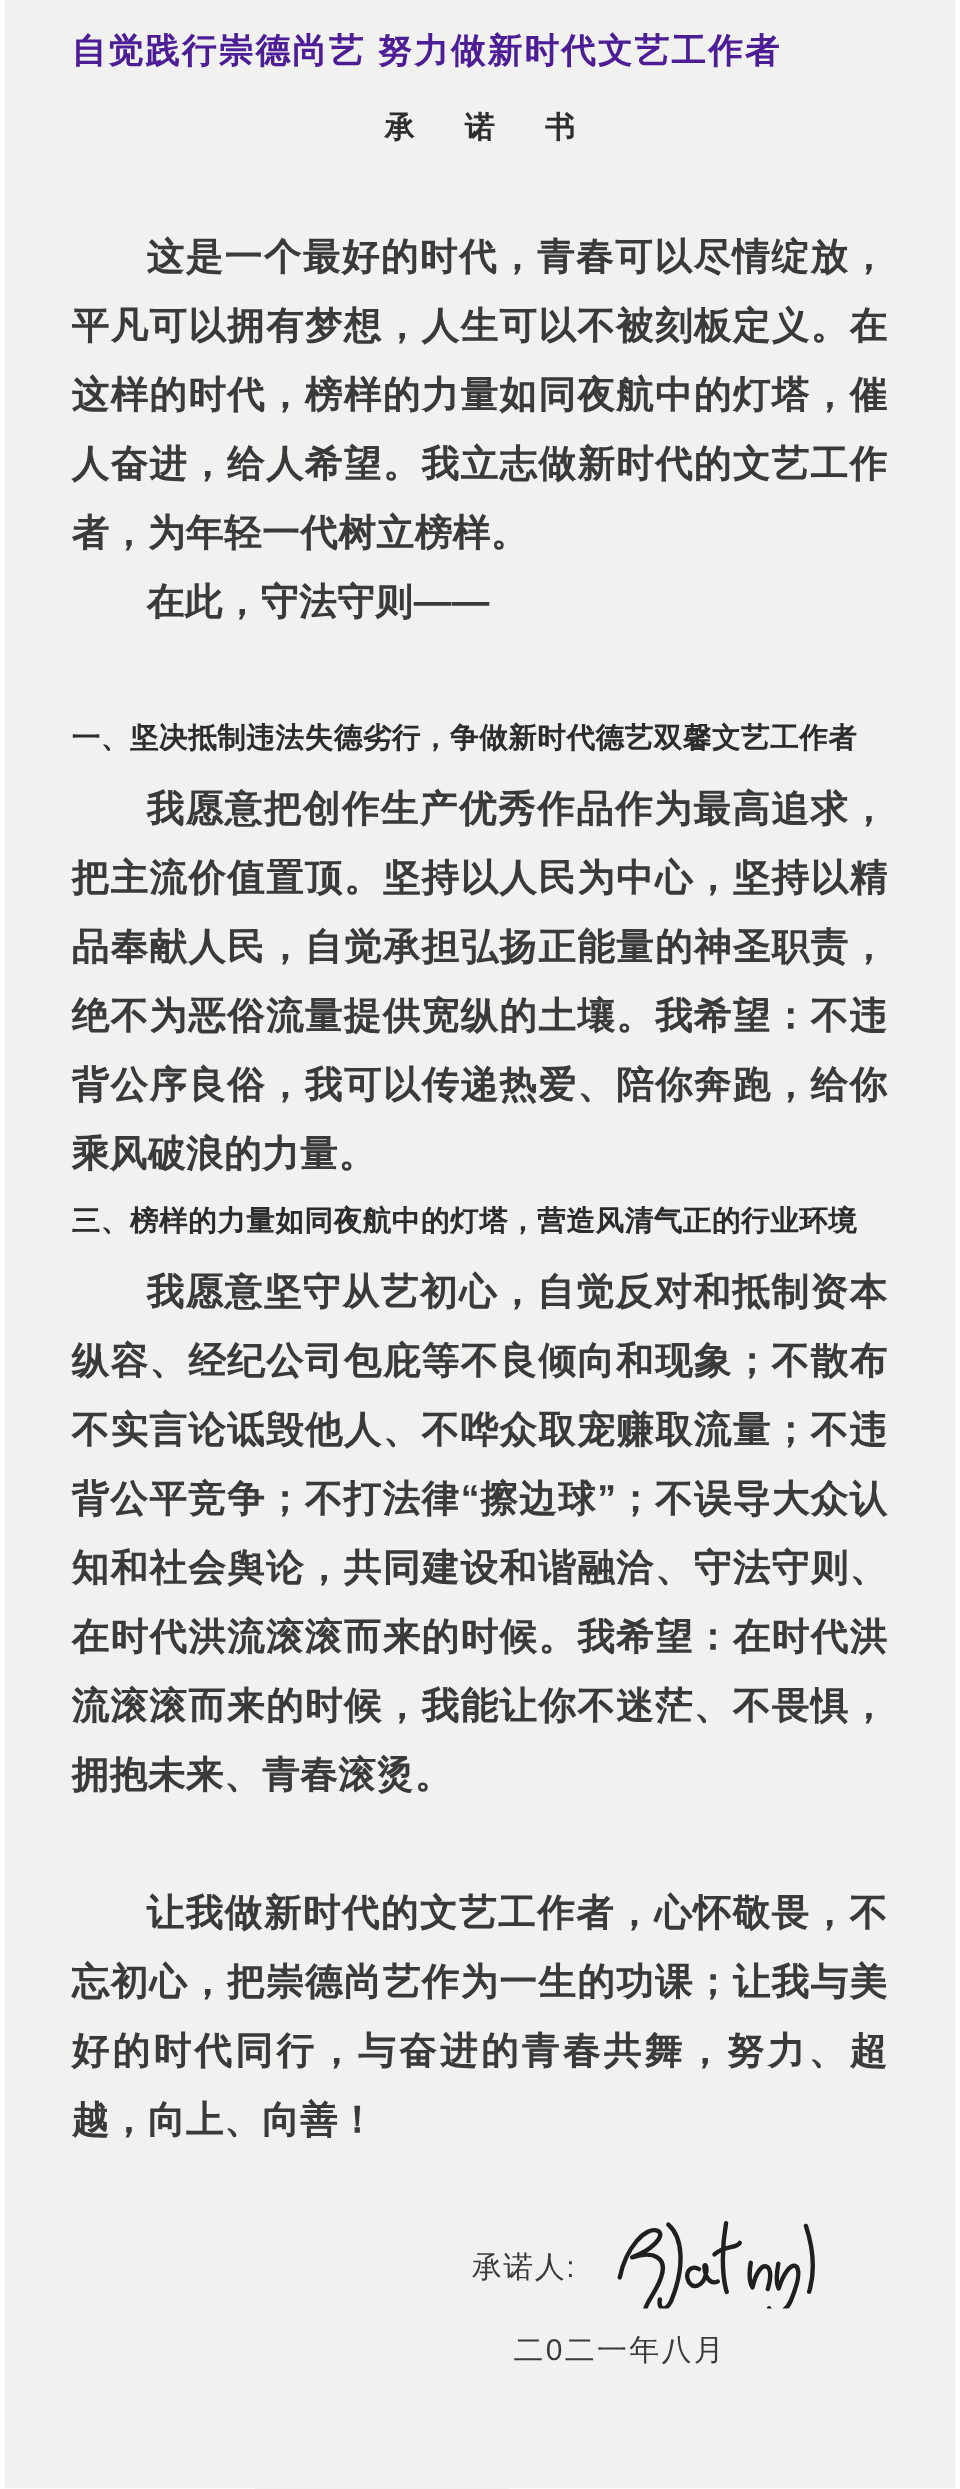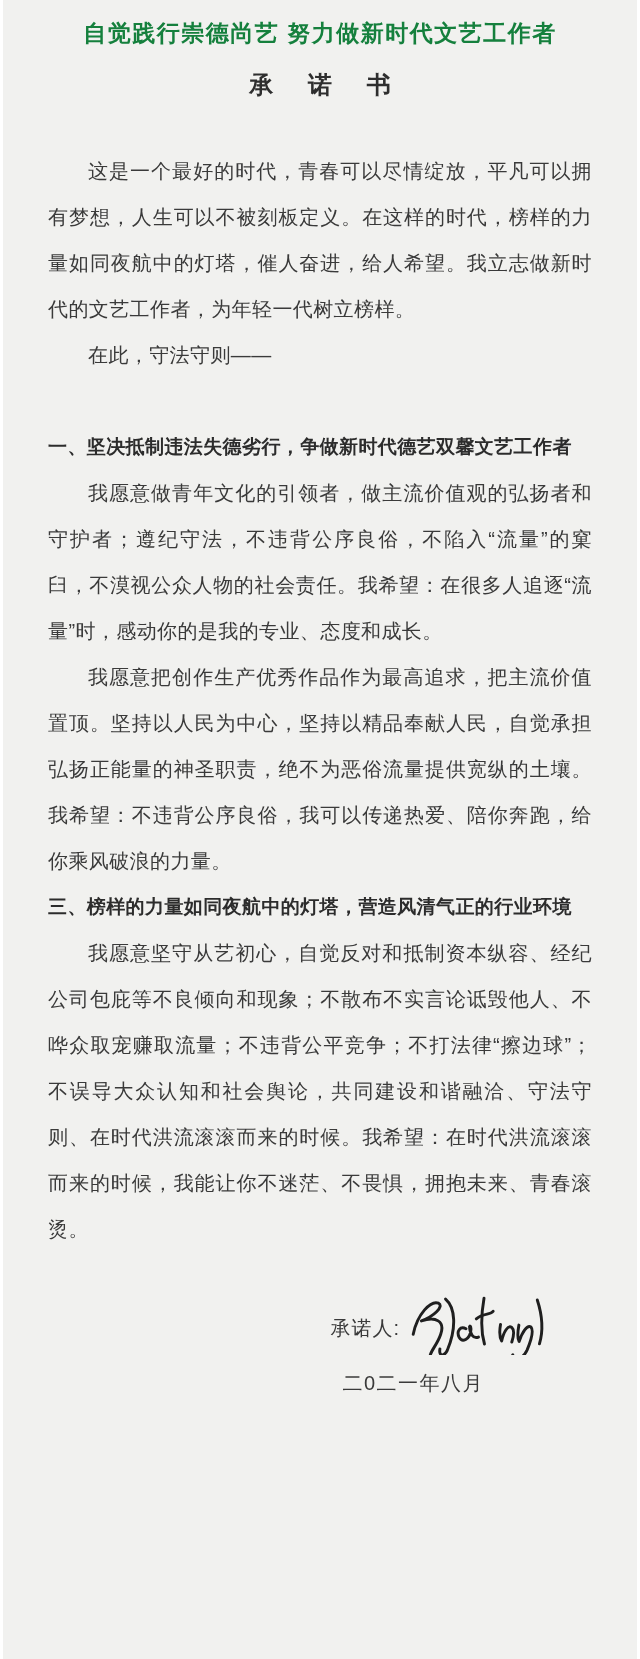--- a/index.html
+++ b/index.html
@@ -13,59 +13,60 @@
     width: 634px;
     min-height: 1659px;
     margin: 0 auto;
     background: #f1f1ef;
     color: #3a3a3a;
     padding: 14px 45px 40px 45px;
   }
   .title {
     font-size: 23px;
     font-weight: 700;
-    color: #15803d;
-    text-align: center;
+    color: #4c1d95;
     letter-spacing: 1.5px;
     line-height: 38px;
   }
   .subtitle {
-    font-size: 24px;
+    font-size: 20px;
     font-weight: 700;
     color: #2e2e2e;
     text-align: center;
     letter-spacing: 14px;
     text-indent: 14px; 
     line-height: 30px;
     margin-top: 18px;
   }
   .para {
-    font-size: 20px;
+    font-size: 25px;
     line-height: 46px;
     letter-spacing: 0.4px;
     text-align: justify;
     color: #3a3a3a;
+    font-weight: bold;
   }
   .indent { text-indent: 2em; }
   .intro { margin-top: 48px; }
   .sec-heading {
     font-size: 19px;
     font-weight: 700;
     color: #2c2c2c;
     line-height: 46px;
     letter-spacing: 0.4px;
     text-align: justify;
   }
   .gap { margin-top: 46px; }
   .sign-row {
     display: flex;
     justify-content: flex-end;
     align-items: center;
     height: 60px;
     padding-right: 30px;
+    gap: 16px;
   }
   .sign-label {
     font-size: 20px;
     letter-spacing: 1px;
     color: #3a3a3a;
     line-height: 60px;
   }
   .signature-svg {
     width: 158px;
     height: 64px;
@@ -90,29 +91,29 @@
   <h1 class="title">自觉践行崇德尚艺 努力做新时代文艺工作者</h1>
 
   <h2 class="subtitle">承 诺 书</h2>
 
   <p class="para indent intro">这是一个最好的时代，青春可以尽情绽放，平凡可以拥有梦想，人生可以不被刻板定义。在这样的时代，榜样的力量如同夜航中的灯塔，催人奋进，给人希望。我立志做新时代的文艺工作者，为年轻一代树立榜样。</p>
 
   <p class="para indent">在此，守法守则——</p>
 
   <h3 class="sec-heading gap">一、坚决抵制违法失德劣行，争做新时代德艺双馨文艺工作者</h3>
 
-  <p class="para indent">我愿意做青年文化的引领者，做主流价值观的弘扬者和守护者；遵纪守法，不违背公序良俗，不陷入“流量”的窠臼，不漠视公众人物的社会责任。我希望：在很多人追逐“流量”时，感动你的是我的专业、态度和成长。</p>
 
 
   <p class="para indent">我愿意把创作生产优秀作品作为最高追求，把主流价值置顶。坚持以人民为中心，坚持以精品奉献人民，自觉承担弘扬正能量的神圣职责，绝不为恶俗流量提供宽纵的土壤。我希望：不违背公序良俗，我可以传递热爱、陪你奔跑，给你乘风破浪的力量。</p>
 
   <h3 class="sec-heading">三、榜样的力量如同夜航中的灯塔，营造风清气正的行业环境</h3>
 
   <p class="para indent">我愿意坚守从艺初心，自觉反对和抵制资本纵容、经纪公司包庇等不良倾向和现象；不散布不实言论诋毁他人、不哗众取宠赚取流量；不违背公平竞争；不打法律“擦边球”；不误导大众认知和社会舆论，共同建设和谐融洽、守法守则、在时代洪流滚滚而来的时候。我希望：在时代洪流滚滚而来的时候，我能让你不迷茫、不畏惧，拥抱未来、青春滚烫。</p>
 
+  <p class="para indent gap">让我做新时代的文艺工作者，心怀敬畏，不忘初心，把崇德尚艺作为一生的功课；让我与美好的时代同行，与奋进的青春共舞，努力、超越，向上、向善！</p>
 
   <div class="sign-row gap">
     <span class="sign-label">承诺人:</span>
     <svg class="signature-svg" viewBox="0 0 170 70" fill="none" xmlns="http://www.w3.org/2000/svg">
       <g stroke="#1f1f1f" stroke-width="3.2" stroke-linecap="round" stroke-linejoin="round" transform="rotate(-4 85 35)">
         <path d="M8,42 C14,20 30,6 38,10 C44,14 32,24 18,28 C34,24 44,30 38,44 C34,54 27,60 25,66"></path>
         <path d="M46,6 C56,16 56,38 44,62 C40,69 34,68 36,60"></path>
         <path d="M66,40 C60,36 55,42 58,49 C61,55 69,52 71,43 C72,39 71,36 70,38 C70,46 73,52 79,50"></path>
         <path d="M88,8 C84,24 82,44 85,58"></path>
         <path d="M78,30 C86,24 94,27 97,23"></path>

